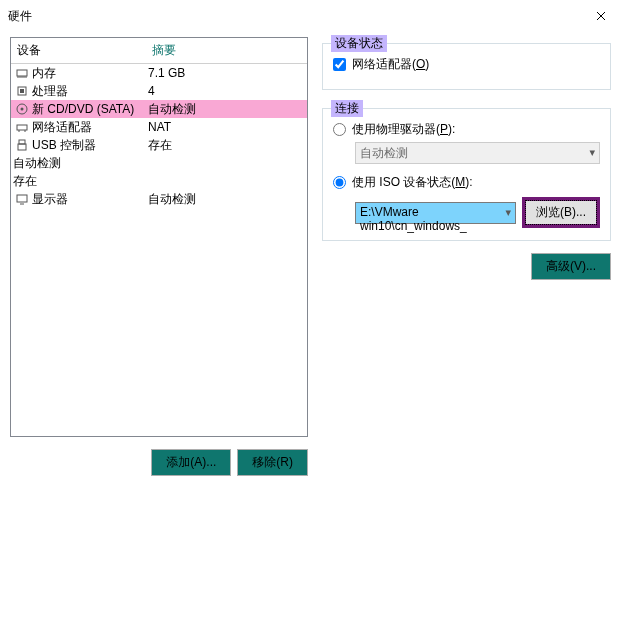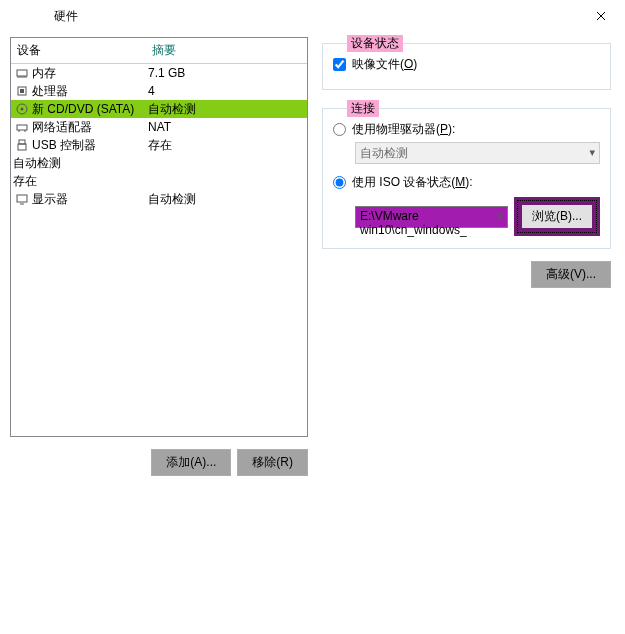--- a/index.html
+++ b/index.html
@@ -1,48 +1,48 @@
 <!DOCTYPE html>
 <html><head>
   <meta charset="utf-8">
   <style>
     * { box-sizing: border-box; margin: 0; padding: 0; font-family: "Microsoft YaHei", "Segoe UI", sans-serif; font-size: 12px; }
     body { background: #fff; width: 625px; height: 634px; overflow: hidden; }
-    .titlebar { display: flex; align-items: center; justify-content: space-between; padding: 6px 8px 4px 8px; border-bottom: 1px solid transparent; margin-left: 46px; }
+    .titlebar { display: flex; align-items: center; justify-content: space-between; padding: 6px 8px 4px 8px; border-bottom: 1px solid transparent; }
     .title { color: #000; }
     .close-btn { width: 32px; height: 20px; display: flex; align-items: center; justify-content: center; cursor: pointer; }
     .content-wrap { padding: 6px 10px 0 10px; display: flex; gap: 14px; }
     .left-col { width: 298px; display: flex; flex-direction: column; }
     .device-list { border: 1px solid #828790; height: 400px; background: #fff; }
     .dl-header { display: flex; border-bottom: 1px solid #d0d0d0; background: #fff; }
     .dl-h1 { width: 135px; padding: 4px 6px; color: #000; }
     .dl-h2 { flex: 1; padding: 4px 6px; color: #0f766e; }
     .dl-rows { padding: 0; }
     .dl-row { display: flex; align-items: center; height: 18px; cursor: pointer; }
-    .dl-row.selected { background: #84cc16; }
+    .dl-row.selected { background: #f9a8d4; }
     .dl-cell1 { width: 135px; display: flex; align-items: center; gap: 3px; padding-left: 4px; }
     .dl-cell2 { flex: 1; padding-left: 2px; }
     .ico { width: 14px; height: 14px; display: inline-flex; align-items: center; justify-content: center; color: #555; }
     .btn-row { display: flex; gap: 6px; justify-content: flex-end; margin-top: 12px; }
-    .btn { border: 1px solid #adadad; background: #a3a3a3; padding: 4px 14px; cursor: pointer; }
+    .btn { border: 1px solid #adadad; background: #0f766e; padding: 4px 14px; cursor: pointer; }
     .right-col { flex: 1; display: flex; flex-direction: column; gap: 12px; padding-right: 4px; }
     .group { border: 1px solid #d5dfe5; padding: 8px 10px 12px 10px; margin-top: 6px; position: relative; }
-    .group-title { position: absolute; top: -9px; left: 24px; background: #f9a8d4; padding: 0 4px; }
+    .group-title { position: absolute; top: -9px; left: 8px; background: #c4b5fd; padding: 0 4px; }
     .chk-row, .radio-row { display: flex; align-items: center; gap: 6px; margin: 4px 0; }
     .chk-row input[type=checkbox], .radio-row input[type=radio] { width: 13px; height: 13px; }
     .chk-row label u, .radio-row label u { text-decoration: underline; }
     .disabled { color: #6d6d6d; }
     .disabled input { accent-color: #ccc; }
     .indent { margin-left: 22px; }
-    .combo { width: 100%; border: 1px solid #7a7a7a; background: #a21caf; padding: 2px 20px 2px 4px; height: 22px; position: relative; cursor: pointer; }
+    .combo { width: 100%; border: 1px solid #7a7a7a; background: #7dd3fc; padding: 2px 20px 2px 4px; height: 22px; position: relative; cursor: pointer; }
     .combo-disabled { background: #f0f0f0; color: #6d6d6d; border-color: #cccccc; cursor: default; }
     .combo::after { content: "▾"; position: absolute; right: 4px; top: 3px; color: #595959; font-size: 11px; }
     .row-iso { display: flex; gap: 6px; align-items: center; margin-top: 6px; }
     .row-iso .combo { flex: 1; }
-    .btn-browse { border: 8px solid #701a75; background: #e1e1e1; padding: 3px 10px; cursor: pointer; outline: 1px dotted #000; outline-offset: -4px; }
+    .btn-browse { border: 4px solid #701a75; background: #e1e1e1; padding: 3px 10px; cursor: pointer; outline: 1px dotted #000; outline-offset: -4px; }
     .adv-row { display: flex; justify-content: flex-end; }
   </style>
 </head>
 <body>
 
 <div class="titlebar">
   <span class="title">硬件</span>
   <span class="close-btn">
     <svg width="10" height="10" viewBox="0 0 10 10">
         <path d="M1 1 L9 9 M9 1 L1 9" stroke="#000" stroke-width="1"></path>
@@ -142,21 +142,21 @@
       <button class="btn">添加(A)...</button>
       <button class="btn">移除(R)</button>
     </div>
   </div>
 
   <div class="right-col">
     <div class="group">
       <span class="group-title">设备状态</span>
       <div class="chk-row">
         <input type="checkbox" checked="" style="">
-        <label><span>映像文件(</span><u>O</u><span>)</span></label>
+        <label><span>网络适配器(</span><u>O</u><span>)</span></label>
       </div>
     </div>
 
     <div class="group">
       <span class="group-title">连接</span>
       <div class="radio-row">
         <input type="radio" name="conn" style="">
         <label><span>使用物理驱动器(</span><u>P</u><span>):</span></label>
       </div>
       <div class="indent">

